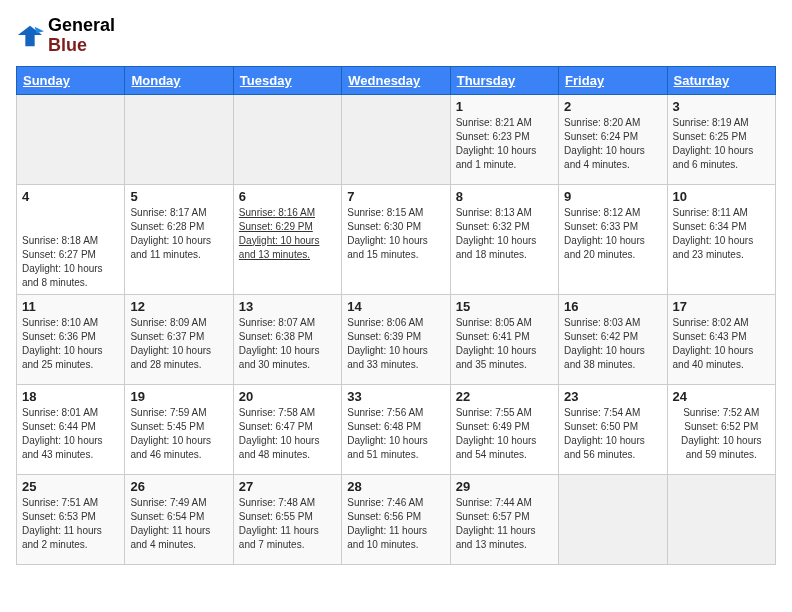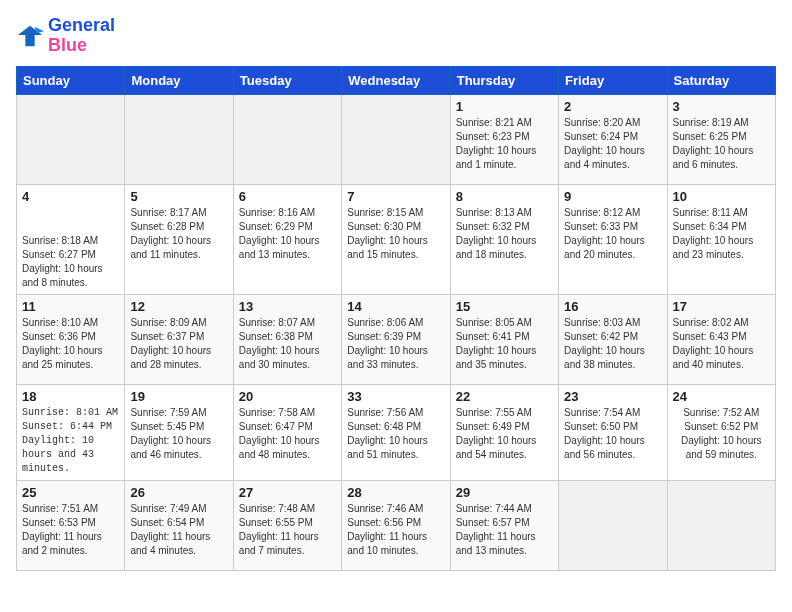--- a/index.html
+++ b/index.html
@@ -37,22 +37,23 @@
       font-size: 16px;
       color: #333;
       font-weight: bold;
     }
     table {
       width: 100%;
       border-collapse: collapse;
       font-size: 11px;
     }
     thead tr {
-      background-color: #1d4ed8;
+      background-color: #3b82f6;
       color: #fff;
+      text-decoration: underline;
     }
     thead th {
       padding: 6px 6px;
       text-align: left;
       font-size: 13px;
       font-weight: bold;
       border: 1px solid #1565c0;
     }
     tbody td {
       border: 1px solid #ccc;
@@ -85,22 +86,22 @@
 </head>
 <body>
 
 <div class="header-section">
   <div class="logo">
     <svg class="logo-bird" viewBox="0 0 30 30">
       <polygon points="15,4 28,14 20,14 20,26 10,26 10,14 2,14" fill="#1565c0"></polygon>
       <polygon points="20,5 30,10 22,12" fill="#1e88e5"></polygon>
     </svg>
     <div>
-      <div style="font-size:18px;font-weight:bold;color:#1d4ed8;line-height:1.1">General</div>
-      <div style="font-size:18px;font-weight:bold;color:#ec4899;line-height:1.1">Blue</div>
+      <div style="font-size:18px;font-weight:bold;color:#000000;line-height:1.1">General</div>
+      <div style="font-size:18px;font-weight:bold;color:#7f1d1d;line-height:1.1">Blue</div>
     </div>
   </div>
   <div class="title-section">
     <div class="month-title"></div>
     <div class="location-title"></div>
   </div>
 </div>
 
 <table>
   <thead>
@@ -147,21 +148,21 @@
 Daylight: 10 hours and 8 minutes.</div>
         </td>
         <td>
           <div class="day-number">5</div>
           <div class="day-info" style="white-space: pre-line;">Sunrise: 8:17 AM
 Sunset: 6:28 PM
 Daylight: 10 hours and 11 minutes.</div>
         </td>
         <td>
           <div class="day-number">6</div>
-          <div class="day-info" style="white-space: pre-line;">Sunrise: 8:16 AM
+          <div class="day-info" style="white-space: pre-line; text-decoration: underline;">Sunrise: 8:16 AM
 Sunset: 6:29 PM
 Daylight: 10 hours and 13 minutes.</div>
         </td>
         <td>
           <div class="day-number">7</div>
           <div class="day-info" style="white-space: pre-line;">Sunrise: 8:15 AM
 Sunset: 6:30 PM
 Daylight: 10 hours and 15 minutes.</div>
         </td>
         <td>
@@ -223,21 +224,21 @@
         <td>
           <div class="day-number">17</div>
           <div class="day-info" style="white-space: pre-line;">Sunrise: 8:02 AM
 Sunset: 6:43 PM
 Daylight: 10 hours and 40 minutes.</div>
         </td>
       </tr>
       <tr>
         <td>
           <div class="day-number">18</div>
-          <div class="day-info" style="white-space: pre-line; font-family: Liberation Mono, monospace;">Sunrise: 8:01 AM
+          <div class="day-info" style="white-space: pre-line;">Sunrise: 8:01 AM
 Sunset: 6:44 PM
 Daylight: 10 hours and 43 minutes.</div>
         </td>
         <td>
           <div class="day-number">19</div>
           <div class="day-info" style="white-space: pre-line;">Sunrise: 7:59 AM
 Sunset: 5:45 PM
 Daylight: 10 hours and 46 minutes.</div>
         </td>
         <td>

